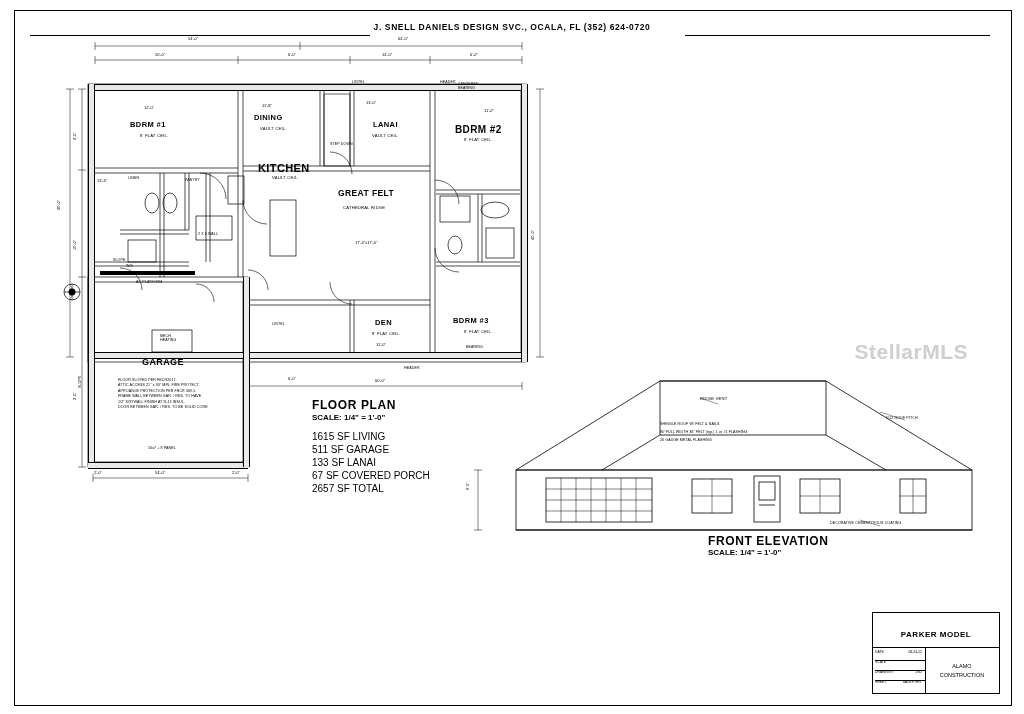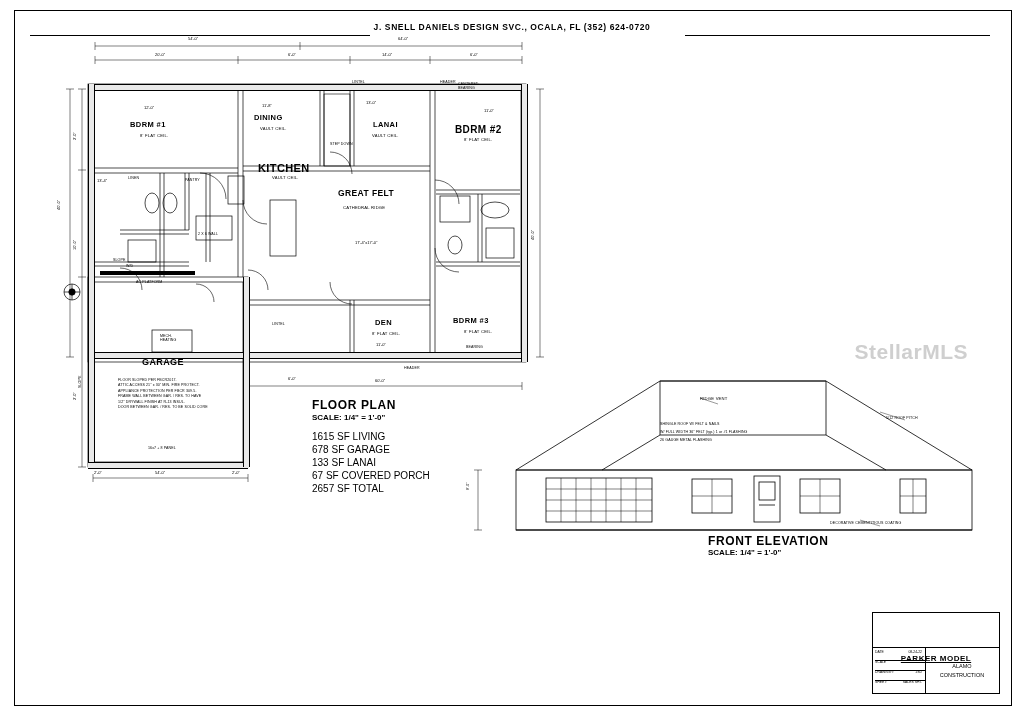--- a/index.html
+++ b/index.html
@@ -218,21 +218,21 @@
   <div class="txt dim" style="left:155px;top:470px;">54'-0"</div>
   <div class="txt dim" style="left:375px;top:378px;">60'-0"</div>
   <div class="txt dim" style="left:94px;top:470px;">2'-0"</div>
   <div class="txt dim" style="left:232px;top:470px;">2'-0"</div>
   <div class="txt dim" style="left:288px;top:376px;">6'-0"</div>
 
   <div class="txt" style="left:312px;top:398px;font-size:12px;font-weight:bold;letter-spacing:.6px;">FLOOR PLAN</div>
   <div class="txt" style="left:312px;top:413px;font-size:8px;font-weight:bold;">SCALE: 1/4" = 1'-0"</div>
   <div style="position:absolute;left:312px;top:430px;line-height:13px;font-size:10px;">
     <div>1615 SF LIVING</div>
-    <div>678 SF GARAGE</div>
+    <div>511 SF GARAGE</div>
     <div>133 SF LANAI</div>
     <div>67 SF COVERED PORCH</div>
     <div>2657 SF TOTAL</div>
   </div>
 
   <svg class="svgl" width="1024" height="714">
     <g stroke="#000" fill="none" stroke-width="0.8">
 
       <path d="M516 470 L660 381 L826 381 L972 470 Z"></path>
       <path d="M660 381 L826 381"></path>
@@ -274,21 +274,21 @@
   <div class="txt tiny" style="left:660px;top:430px;">W/ FULL WIDTH 36" FELT (typ.) 1 or #1 FLASHING</div>
   <div class="txt tiny" style="left:660px;top:438px;">26 GAUGE METAL FLASHING</div>
   <div class="txt tiny" style="left:886px;top:416px;">5/12 ROOF PITCH</div>
   <div class="txt tiny" style="left:466px;top:490px;transform:rotate(-90deg);transform-origin:left top;">8'-0"</div>
   <div class="txt tiny" style="left:830px;top:521px;">DECORATIVE CEMENTITIOUS COATING</div>
 
   <div class="txt" style="left:708px;top:534px;font-size:12px;font-weight:bold;letter-spacing:.6px;">FRONT ELEVATION</div>
   <div class="txt" style="left:708px;top:548px;font-size:8px;font-weight:bold;">SCALE: 1/4" = 1'-0"</div>
 
   <div class="title-blk">
-    <div style="position:absolute;left:0;top:16px;width:100%;height:34px;display:flex;align-items:flex-end;justify-content:center;text-decoration:underline;">
+    <div style="position:absolute;left:0;top:4px;width:100%;height:34px;display:flex;align-items:center;justify-content:center;">
       <span style="font-size:8px;font-weight:bold;letter-spacing:.5px;">PARKER MODEL</span>
     </div>
     <div class="tb-row" style="top:34px;height:46px;">
       <div style="position:absolute;left:0;top:0;width:52px;height:46px;border-right:1px solid #000;">
         <div style="position:absolute;left:2px;top:2px;right:0;height:10px;border-bottom:1px solid #000;font-size:3.4px;">
           <span>DATE</span>
           <span style="float:right;margin-right:3px;">08-24-22</span>
         </div>
         <div style="position:absolute;left:2px;top:12px;right:0;height:10px;border-bottom:1px solid #000;font-size:3.4px;">
           <span>SCALE</span>

